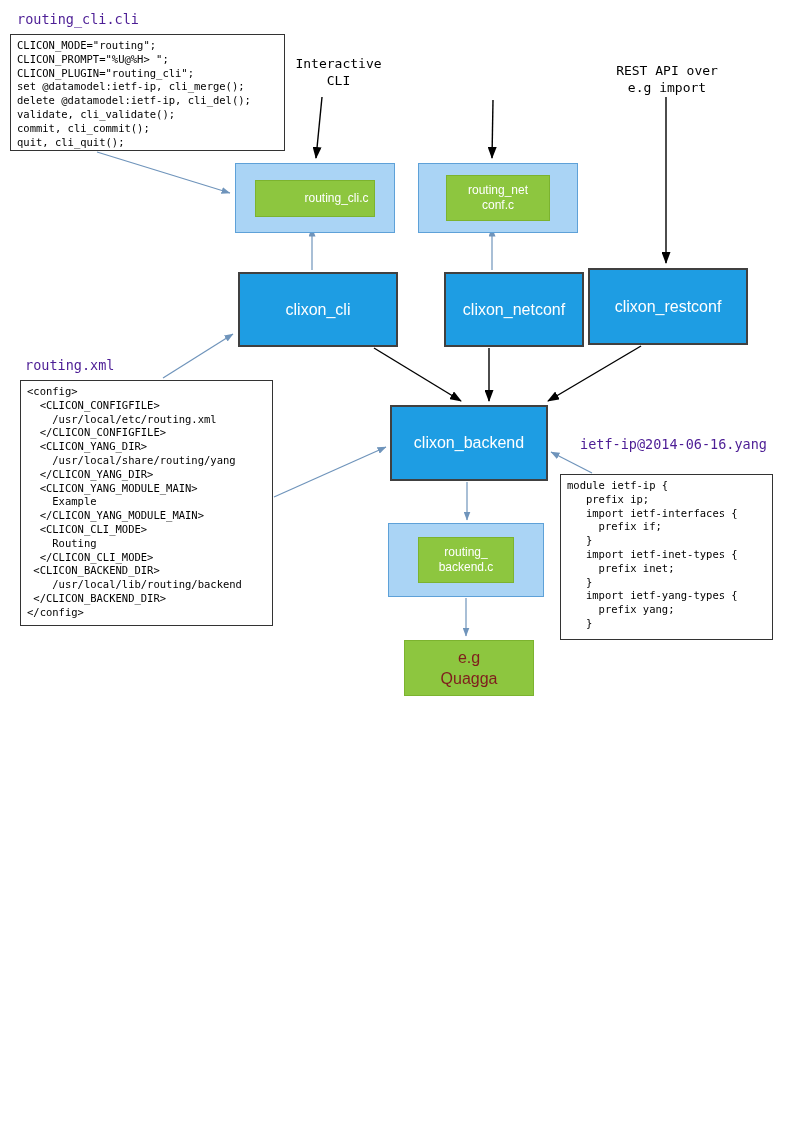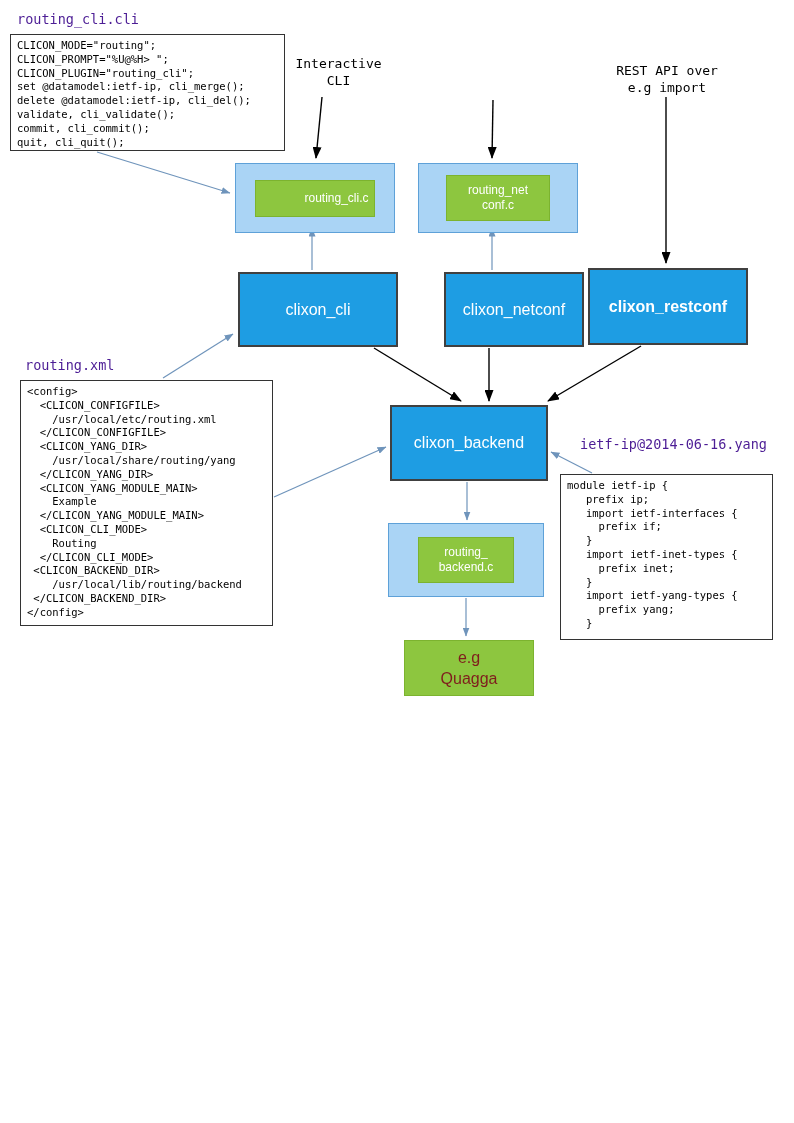--- a/index.html
+++ b/index.html
@@ -144,19 +144,19 @@
     <div class="plugin-box" style="width:104px; height:46px;">routing_net
 conf.c</div>
   </div>
   <div class="plugin-container" style="left:388px; top:523px; width:156px; height:74px;">
     <div class="plugin-box" style="width:96px; height:46px;">routing_
 backend.c</div>
   </div>
 
   <div class="process-box" style="left:238px; top:272px; width:160px; height:75px;">clixon_cli</div>
   <div class="process-box" style="left:416px; top:272px; width:140px; height:75px;margin-left:28px;">clixon_netconf</div>
-  <div class="process-box" style="left:588px; top:268px; width:160px; height:77px;font-weight:bold;">clixon_restconf</div>
+  <div class="process-box" style="left:588px; top:268px; width:160px; height:77px;">clixon_restconf</div>
   <div class="process-box" style="left:390px; top:405px; width:158px; height:76px;">clixon_backend</div>
 
   <div class="quagga-box" style="left:404px; top:640px; width:130px; height:56px;">e.g
 Quagga</div>
 
 </div>
 
 </body></html>

